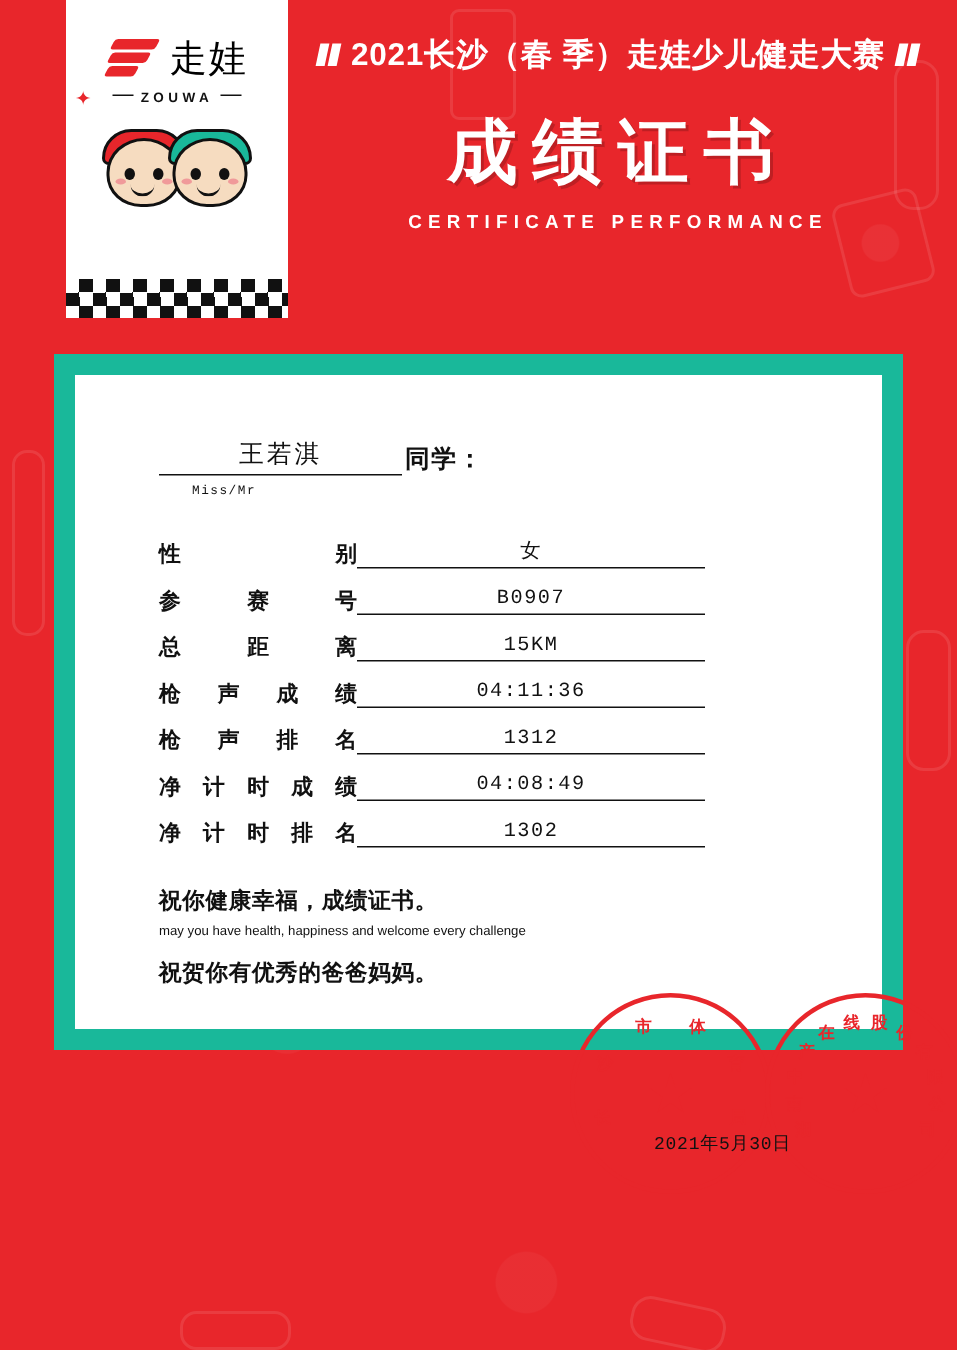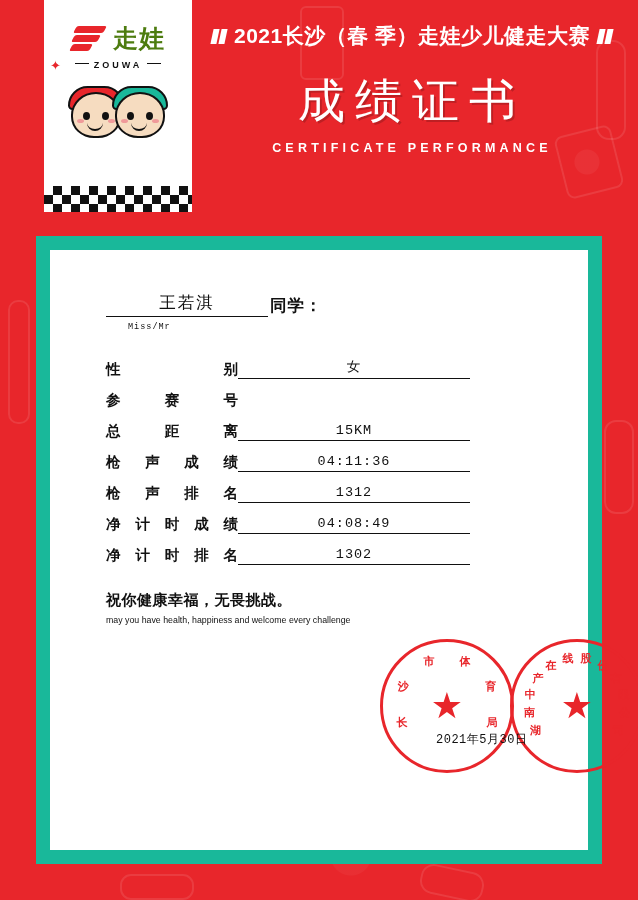--- a/index.html
+++ b/index.html
@@ -31,21 +31,21 @@
     display:flex;flex-direction:column;align-items:center;
   }
   .logo-row{display:flex;align-items:center;gap:6px;margin-top:22px;}
   .logo-mark{width:36px;height:30px;position:relative;}
   .logo-mark .s1,.logo-mark .s2,.logo-mark .s3{
     position:absolute;background:#e8262b;border-radius:2px;
   }
   .logo-mark .s1{width:30px;height:7px;left:4px;top:2px;transform:skewX(-28deg);}
   .logo-mark .s2{width:26px;height:7px;left:2px;top:11px;transform:skewX(-28deg);}
   .logo-mark .s3{width:20px;height:7px;left:0px;top:20px;transform:skewX(-28deg);}
-  .logo-cn{font-size:25px;font-weight:bold;color:#4d7c0f;letter-spacing:1px;}
+  .logo-cn{font-size:25px;font-weight:normal;color:#000000;letter-spacing:1px;}
   .logo-en{font-size:9px;letter-spacing:3px;color:#111;margin-top:3px;font-weight:bold;}
   .logo-en-wrap{display:flex;align-items:center;gap:5px;margin-top:2px;}
   .logo-en-wrap .ln{width:14px;height:1px;background:#111;}
   .mascots{margin-top:6px;display:flex;align-items:flex-end;gap:2px;}
   .face{position:relative;}
   .face .head{
     width:46px;height:42px;border-radius:50% 50% 46% 46%;
     background:#f6dcc0;border:2px solid #111;position:relative;
   }
   .face .hair{
@@ -70,28 +70,28 @@
     position:absolute;left:196px;top:22px;right:10px;text-align:center;color:#fff;
   }
   .race-title{
     font-size:21px;font-weight:bold;letter-spacing:0.5px;display:flex;
     align-items:center;justify-content:center;gap:8px;white-space:nowrap;
   }
   .flagmark{display:inline-flex;gap:2px;}
   .flagmark i{display:block;width:6px;height:15px;background:#fff;transform:skewX(-12deg);}
   .race-sub{font-size:12.5px;margin-top:6px;letter-spacing:0.2px;}
   .cert-cn{
-    font-size:47px;font-weight:normal;letter-spacing:10px;margin-top:20px;
+    font-size:47px;font-weight:bold;letter-spacing:10px;margin-top:20px;
     text-shadow:2px 2px 0 rgba(0,0,0,0.18);
   }
   .cert-en{font-size:12.5px;letter-spacing:4.2px;margin-top:8px;font-weight:bold;}
 
   
   .cert-outer{
-    position:absolute;left:36px;top:236px;width:566px;height:628px;
+    position:absolute;left:36px;top:236px;width:566px;height:464px;
     background:#19b89a;z-index:3;
   }
   .cert-inner{
     position:absolute;left:14px;top:14px;right:14px;bottom:14px;background:#fff;
   }
   .cert-body{padding:42px 56px 0 56px;color:#111;}
 
   .name-line{display:flex;align-items:flex-end;gap:0;}
   .name-blank{
     min-width:150px;border-bottom:1.6px solid #111;text-align:center;
@@ -239,20 +239,21 @@
           </div>
           <div class="field-value">女</div>
         </div>
 
         <div class="field-row">
           <div class="field-label">
             <span>参</span>
             <span>赛</span>
             <span>号</span>
           </div>
+          <div class="field-value">B0907</div>
         </div>
 
         <div class="field-row">
           <div class="field-label">
             <span>总</span>
             <span>距</span>
             <span>离</span>
           </div>
           <div class="field-value">15KM</div>
         </div>
@@ -295,22 +296,23 @@
             <span>时</span>
             <span>排</span>
             <span>名</span>
           </div>
           <div class="field-value">1302</div>
         </div>
 
       </div>
 
       <div class="wish">
-        <div class="wish-cn">祝你健康幸福，无畏挑战。</div>
+        <div class="wish-cn">祝你健康幸福，成绩证书。</div>
         <div class="wish-en">may you have health, happiness and welcome every challenge</div>
+        <div class="wish-cn">祝贺你有优秀的爸爸妈妈。</div>
       </div>
 
       <div class="stamps">
         <div class="stamp one">
           <div class="arc" id="arc-left">
               <span style="transform: rotate(-110deg) translate(0px, -48px) rotate(110deg);">
                 <i>长</i>
               </span>
               <span style="transform: rotate(-66deg) translate(0px, -48px) rotate(66deg);">
                 <i>沙</i>

